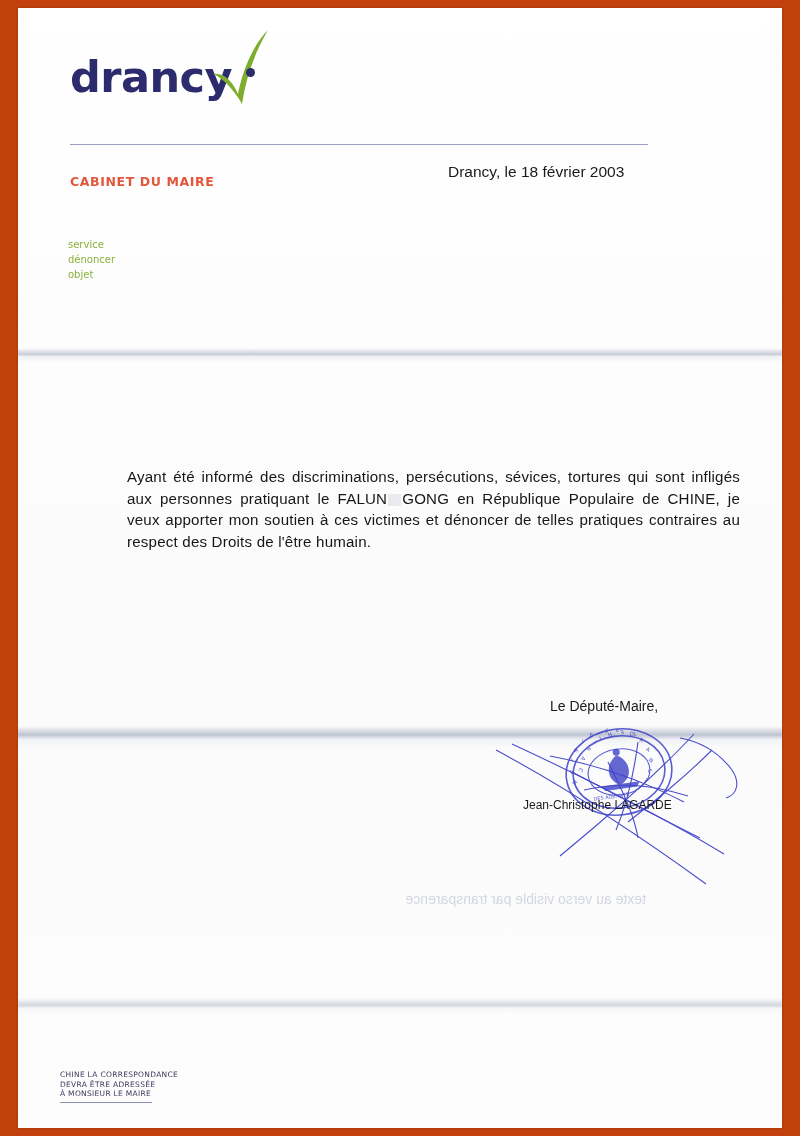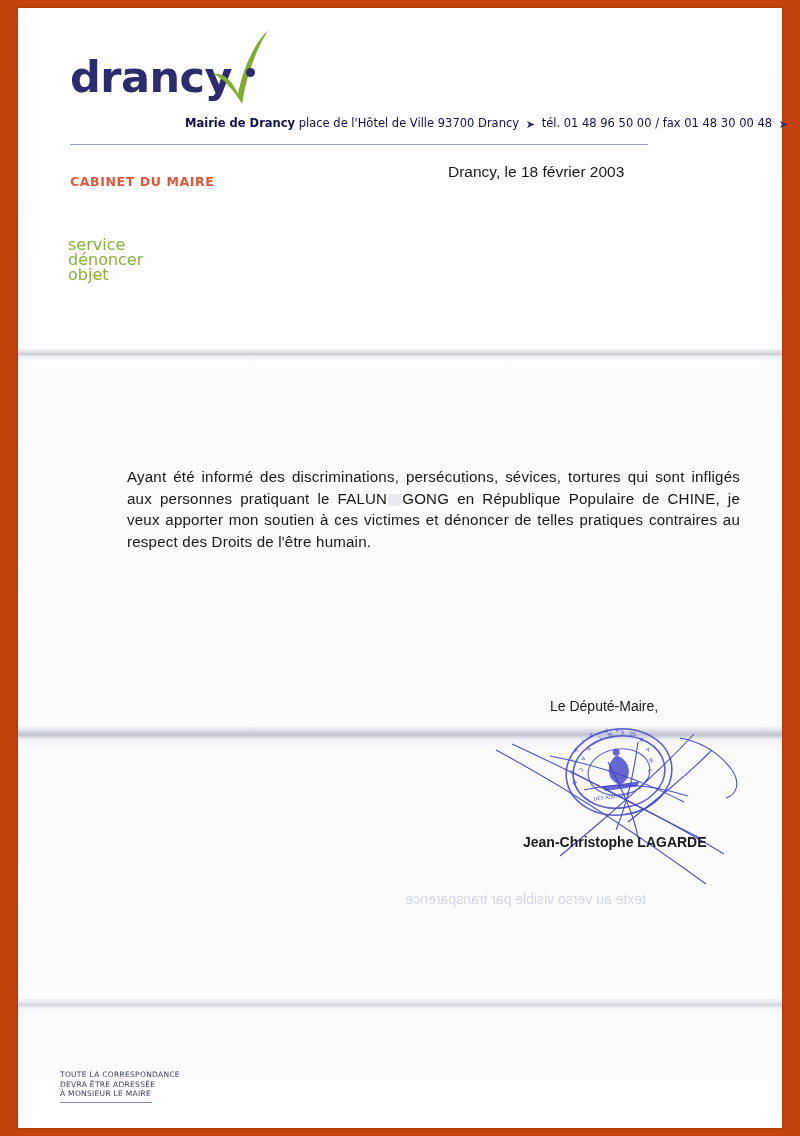--- a/index.html
+++ b/index.html
@@ -136,21 +136,21 @@
     font-size: 12.5px;
     letter-spacing: 0.6px;
     color: #e2573b;
     font-weight: bold;
     font-family: "DejaVu Sans", sans-serif;
   }
   .fields {
     position: absolute;
     left: 50px;
     top: 229px;
-    font-size: 16px;
+    font-size: 10px;
     line-height: 15px;
     color: #8ab13b;
     font-family: "DejaVu Sans", sans-serif;
   }
   .fields div { margin: 0; }
 
   
   .body-text {
     position: absolute;
     left: 100px;
@@ -180,24 +180,23 @@
   .sig-title {
     position: absolute;
     left: 532px;
     top: 690px;
     font-size: 14px;
     color: #1a1a1a;
   }
   .sig-name {
     position: absolute;
     left: 505px;
-    top: 826px;
-    font-size: 14px;
+    top: 790px;
+    font-size: 12px;
     color: #1a1a1a;
-    font-weight: bold;
   }
   .stamp {
     position: absolute;
     left: 542px;
     top: 715px;
     width: 118px;
     height: 98px;
     pointer-events: none;
   }
   .scribble {
@@ -250,29 +249,20 @@
 <div id="page">
   <div class="sheet">
 
     <div class="letterhead">
       <div class="logo-row">
         <span class="logo-word">drancy</span>
         <svg class="logo-swoosh" viewBox="0 0 62 78">
           <path d="M3 46 C14 44 23 54 28 66 C31 50 40 20 58 2 C44 26 36 50 32 76 C24 62 13 50 3 46 Z" fill="#7fae2f"></path>
         </svg>
         <span class="logo-dot"></span>
-      </div>
-      <div class="address-line">
-        <b>Mairie de Drancy</b>
-        <span>place de l'Hôtel de Ville 93700 Drancy</span>
-        <span class="addr-sep">➤</span>
-        <span>tél. 01 48 96 50 00</span>
-        <span>/</span>
-        <span>fax 01 48 30 00 48</span>
-        <span class="addr-sep">➤</span>
       </div>
     </div>
     <div class="header-rule"></div>
 
     <div class="date-line">Drancy, le 18 février 2003</div>
     <div class="cabinet">CABINET DU MAIRE</div>
     <div class="fields">
       <div>service</div>
       <div>dénoncer</div>
       <div>objet</div>
@@ -343,20 +333,20 @@
         <path d="M84 74 C126 96 168 118 212 140"></path>
         <path d="M120 64 C134 92 146 116 150 140"></path>
         <path d="M150 44 C146 74 140 104 128 132"></path>
         <path d="M192 40 C214 44 232 56 244 72 C252 84 250 96 238 100"></path>
       </g>
     </svg>
 
     <div class="sig-name">Jean-Christophe LAGARDE</div>
 
     <div class="footer">
-      <div>TOUTE LA CORRESPONDANCE</div>
+      <div>CHINE LA CORRESPONDANCE</div>
       <div>DEVRA ÊTRE ADRESSÉE</div>
       <div>À MONSIEUR LE MAIRE</div>
     </div>
     <div class="footer-rule"></div>
 
   </div>
 </div>
 
 </body></html>

